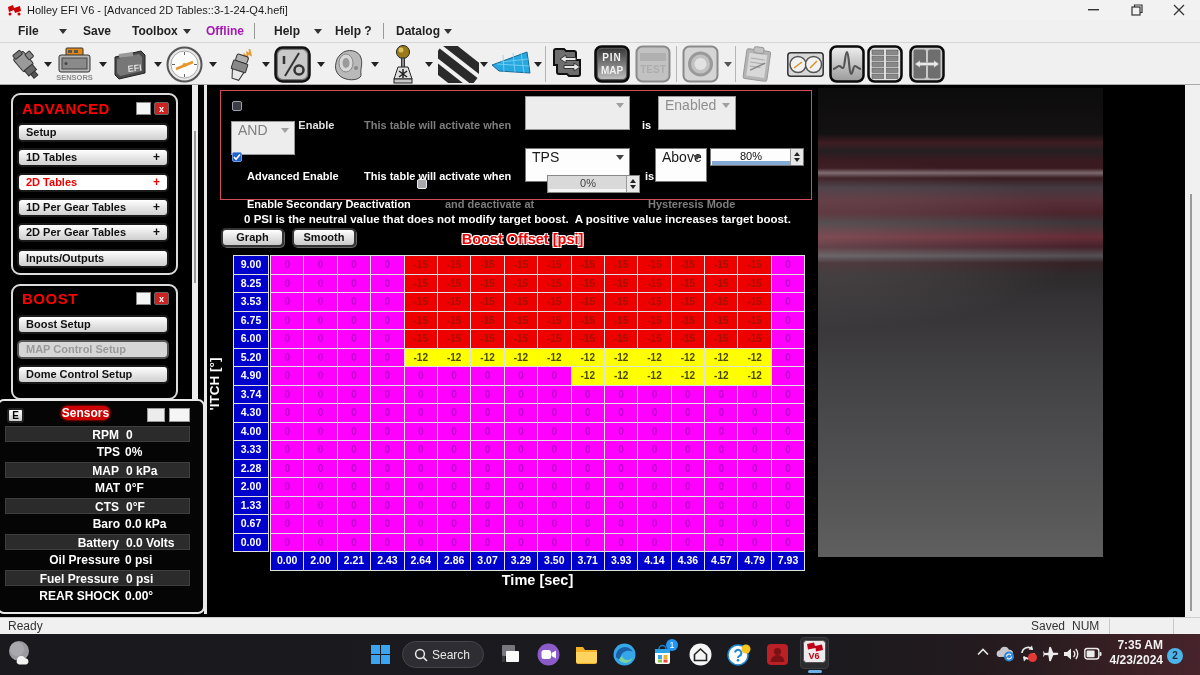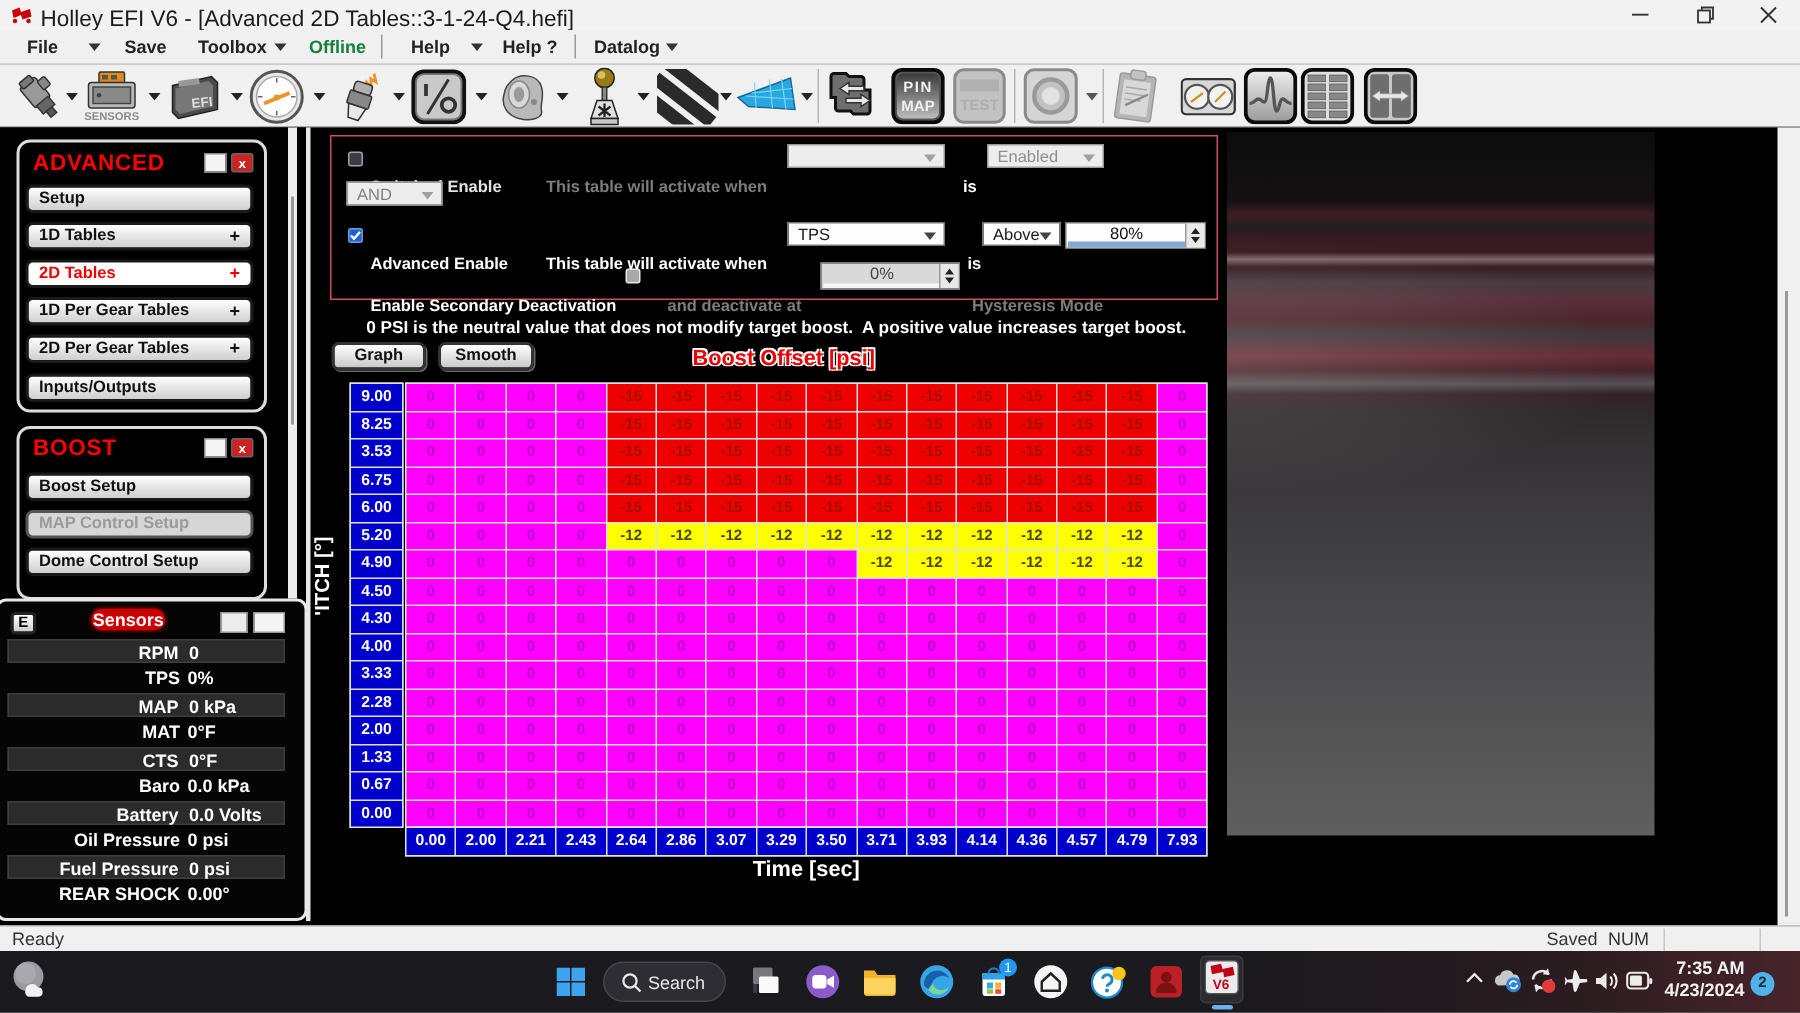--- a/index.html
+++ b/index.html
@@ -1,25 +1,25 @@
 <!DOCTYPE html>
 <html><head>
 <meta charset="utf-8">
 <style>
   * { margin:0; padding:0; box-sizing:border-box; }
   html,body { width:1200px; height:675px; overflow:hidden; font-family:"Liberation Sans", sans-serif; }
   #screen { position:relative; width:1200px; height:675px; background:#000; }
   .abs { position:absolute; }
   
   #titlebar { left:0; top:0; width:1200px; height:20px; background:#f2f2f2; }
-  #titletext { left:27px; top:4px; font-size:15px; color:#1b1b1b; }
+  #titletext { left:27px; top:4px; font-size:11px; color:#1b1b1b; }
   
   #menubar { left:0; top:20px; width:1200px; height:23px; background:#f0f0f0; border-bottom:1px solid #d5d5d5; }
   .mi { position:absolute; top:4px; font-size:12px; font-weight:bold; color:#222; }
-  .mi.dis { color:#15803d; }
+  .mi.dis { color:#a21caf; }
   .marr { position:absolute; top:9px; width:0; height:0; border-left:4px solid transparent; border-right:4px solid transparent; border-top:5px solid #333; }
   .msep { position:absolute; top:3px; width:1px; height:16px; background:#999; }
   
   #toolbar { left:0; top:43px; width:1200px; height:42px; background:#f0f0f0; border-bottom:1px solid #aaa; }
   .tarr { position:absolute; top:19px; width:0; height:0; border-left:4px solid transparent; border-right:4px solid transparent; border-top:5px solid #222; }
   .tsep { position:absolute; top:3px; width:1px; height:36px; background:#b5b5b5; }
   
   #mdi { left:0; top:85px; width:1200px; height:532px; background:#000; }
   
   #rband { left:1185px; top:0px; width:15px; height:532px; background:#f0f0f0; }
@@ -45,21 +45,21 @@
   .wx { position:absolute; width:15px; height:13px; background:#cc2222; border:1px solid #666; color:#fff; font-size:9px; font-weight:bold; text-align:center; line-height:12px; border-radius:2px; }
   .sbtn { position:absolute; left:4px; width:152px; height:19px; background:linear-gradient(180deg,#ffffff 0%,#e9e9e9 45%,#cfcfcf 100%); border:2px solid #1a1a1a; border-radius:5px; font-size:11px; font-weight:bold; color:#111; line-height:15px; padding-left:7px; }
   .sbtn .plus { position:absolute; right:7px; top:0; font-size:12px; }
   
   #vdivider { left:204px; top:0px; width:3px; height:529px; background:#e8e8e8; }
   
   .cb { width:10px; height:10px; border:1px solid #888; border-radius:2px; }
   .cb svg { display:block; margin:-1px 0 0 -1px; }
   .lbl { font-size:11px; font-weight:bold;margin-top:20px; }
   .lgt { color:#e2e2e2; } .wht { color:#fff; } .gry { color:#7d7d7d; }
-  .dd { height:16px; background:#ededed; border:1px solid #999; font-size:11px; color:#333; line-height:16px; padding-left:6px; }
+  .dd { height:34px; background:#ededed; border:1px solid #999; font-size:14px; color:#333; line-height:16px; padding-left:6px; }
   .dd.lt { background:#fdfdfd; border-color:#777; color:#1a1a1a; }
   .chev { position:absolute; right:5px; top:6px; width:0; height:0; border-left:4px solid transparent; border-right:4px solid transparent; }
   .chev.g { border-top:5px solid #a0a0a0; }
   .chev.d { border-top:5px solid #444; }
   .spin { width:13px; height:16px; background:#e8e8e8; border-left:1px solid #999; }
   .spin .su, .spin .sd { position:absolute; left:3px; width:0; height:0; border-left:3.5px solid transparent; border-right:3.5px solid transparent; }
   .spin .su { top:3px; border-bottom:4px solid #222; }
   .spin .sd { bottom:3px; border-top:4px solid #222; }
   .gbtn { height:19px; background:linear-gradient(180deg,#ffffff,#c9c9c9); border:2px solid #333; border-radius:5px; font-size:11px; font-weight:bold; color:#111; text-align:center; line-height:15px; box-shadow:1px 1px 0 #666; }
   #boosttitle { font-size:14.5px; font-weight:bold; color:#ee0000; text-shadow:-1px -1px 0 #fff, 1px -1px 0 #fff, -1px 1px 0 #fff, 1px 1px 0 #fff; }
@@ -392,21 +392,21 @@
       <div class="abs" id="boosttitle" style="left:380px;top:146px;width:285px;text-align:center">Boost Offset [psi]</div>
 
       <div class="tgrid" style="left:233px;top:170px;grid-template-columns:34px;grid-template-rows:repeat(16,17.5px)">
 <div class="tc tb">9.00</div>
 <div class="tc tb">8.25</div>
 <div class="tc tb">3.53</div>
 <div class="tc tb">6.75</div>
 <div class="tc tb">6.00</div>
 <div class="tc tb">5.20</div>
 <div class="tc tb">4.90</div>
-<div class="tc tb">4.50</div>
+<div class="tc tb">3.74</div>
 <div class="tc tb">4.30</div>
 <div class="tc tb">4.00</div>
 <div class="tc tb">3.33</div>
 <div class="tc tb">2.28</div>
 <div class="tc tb">2.00</div>
 <div class="tc tb">1.33</div>
 <div class="tc tb">0.67</div>
 <div class="tc tb">0.00</div>
 </div>
 <div class="tgrid" style="left:270px;top:170px;grid-template-columns:repeat(16,32.4px);grid-template-rows:repeat(16,17.5px)">

